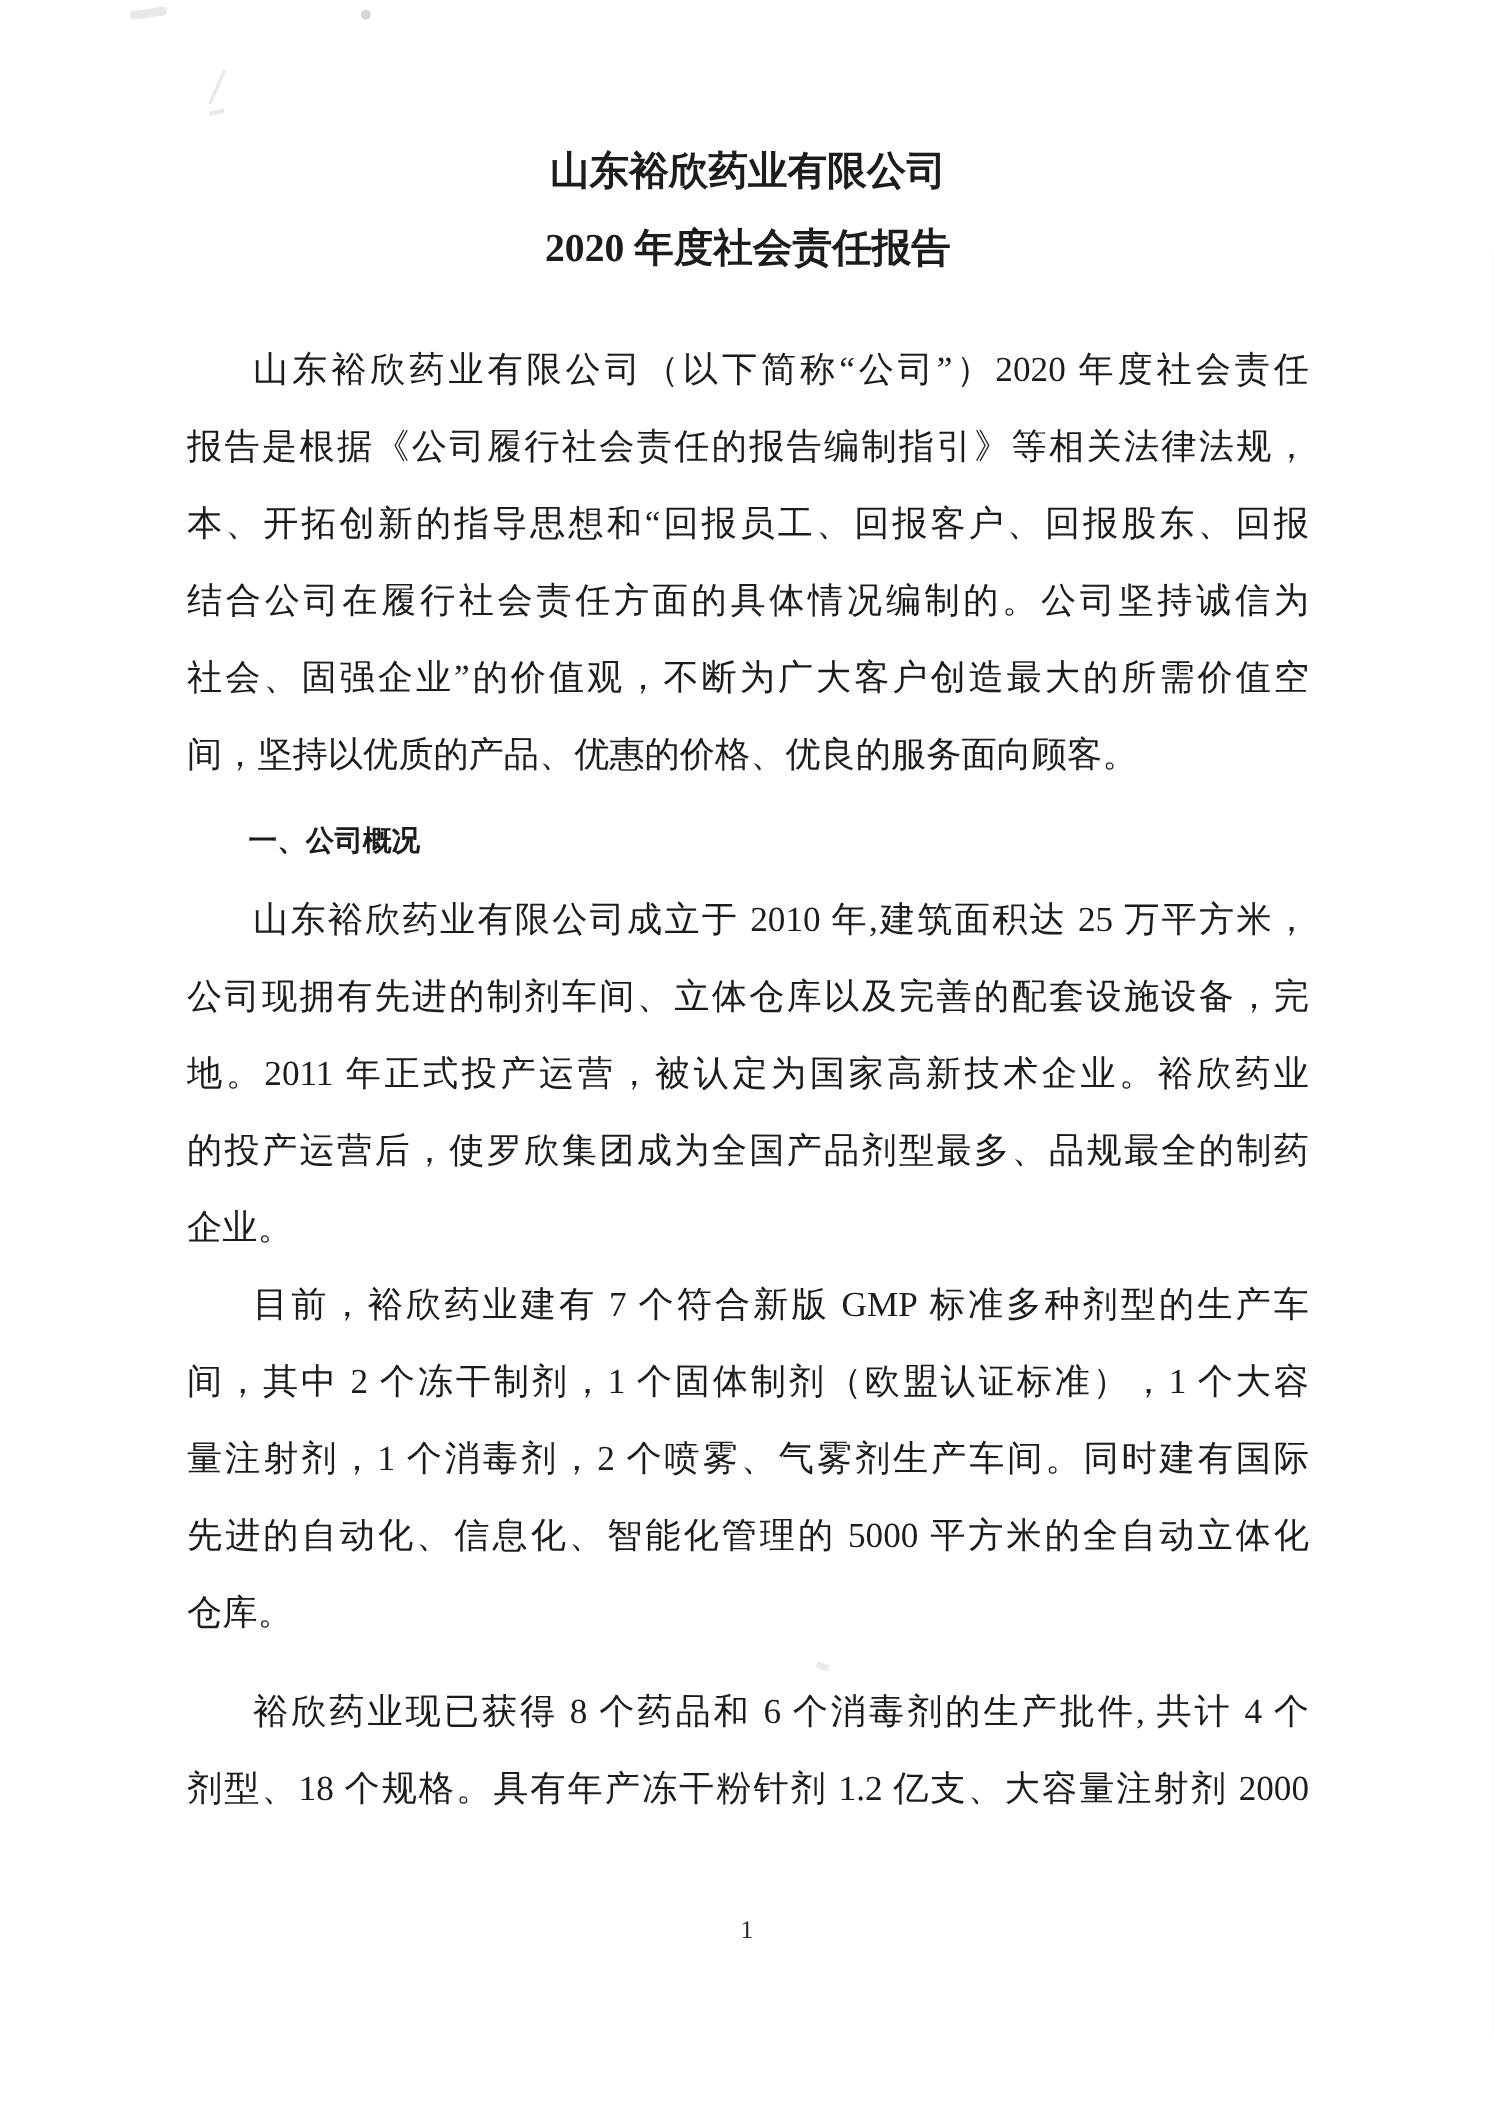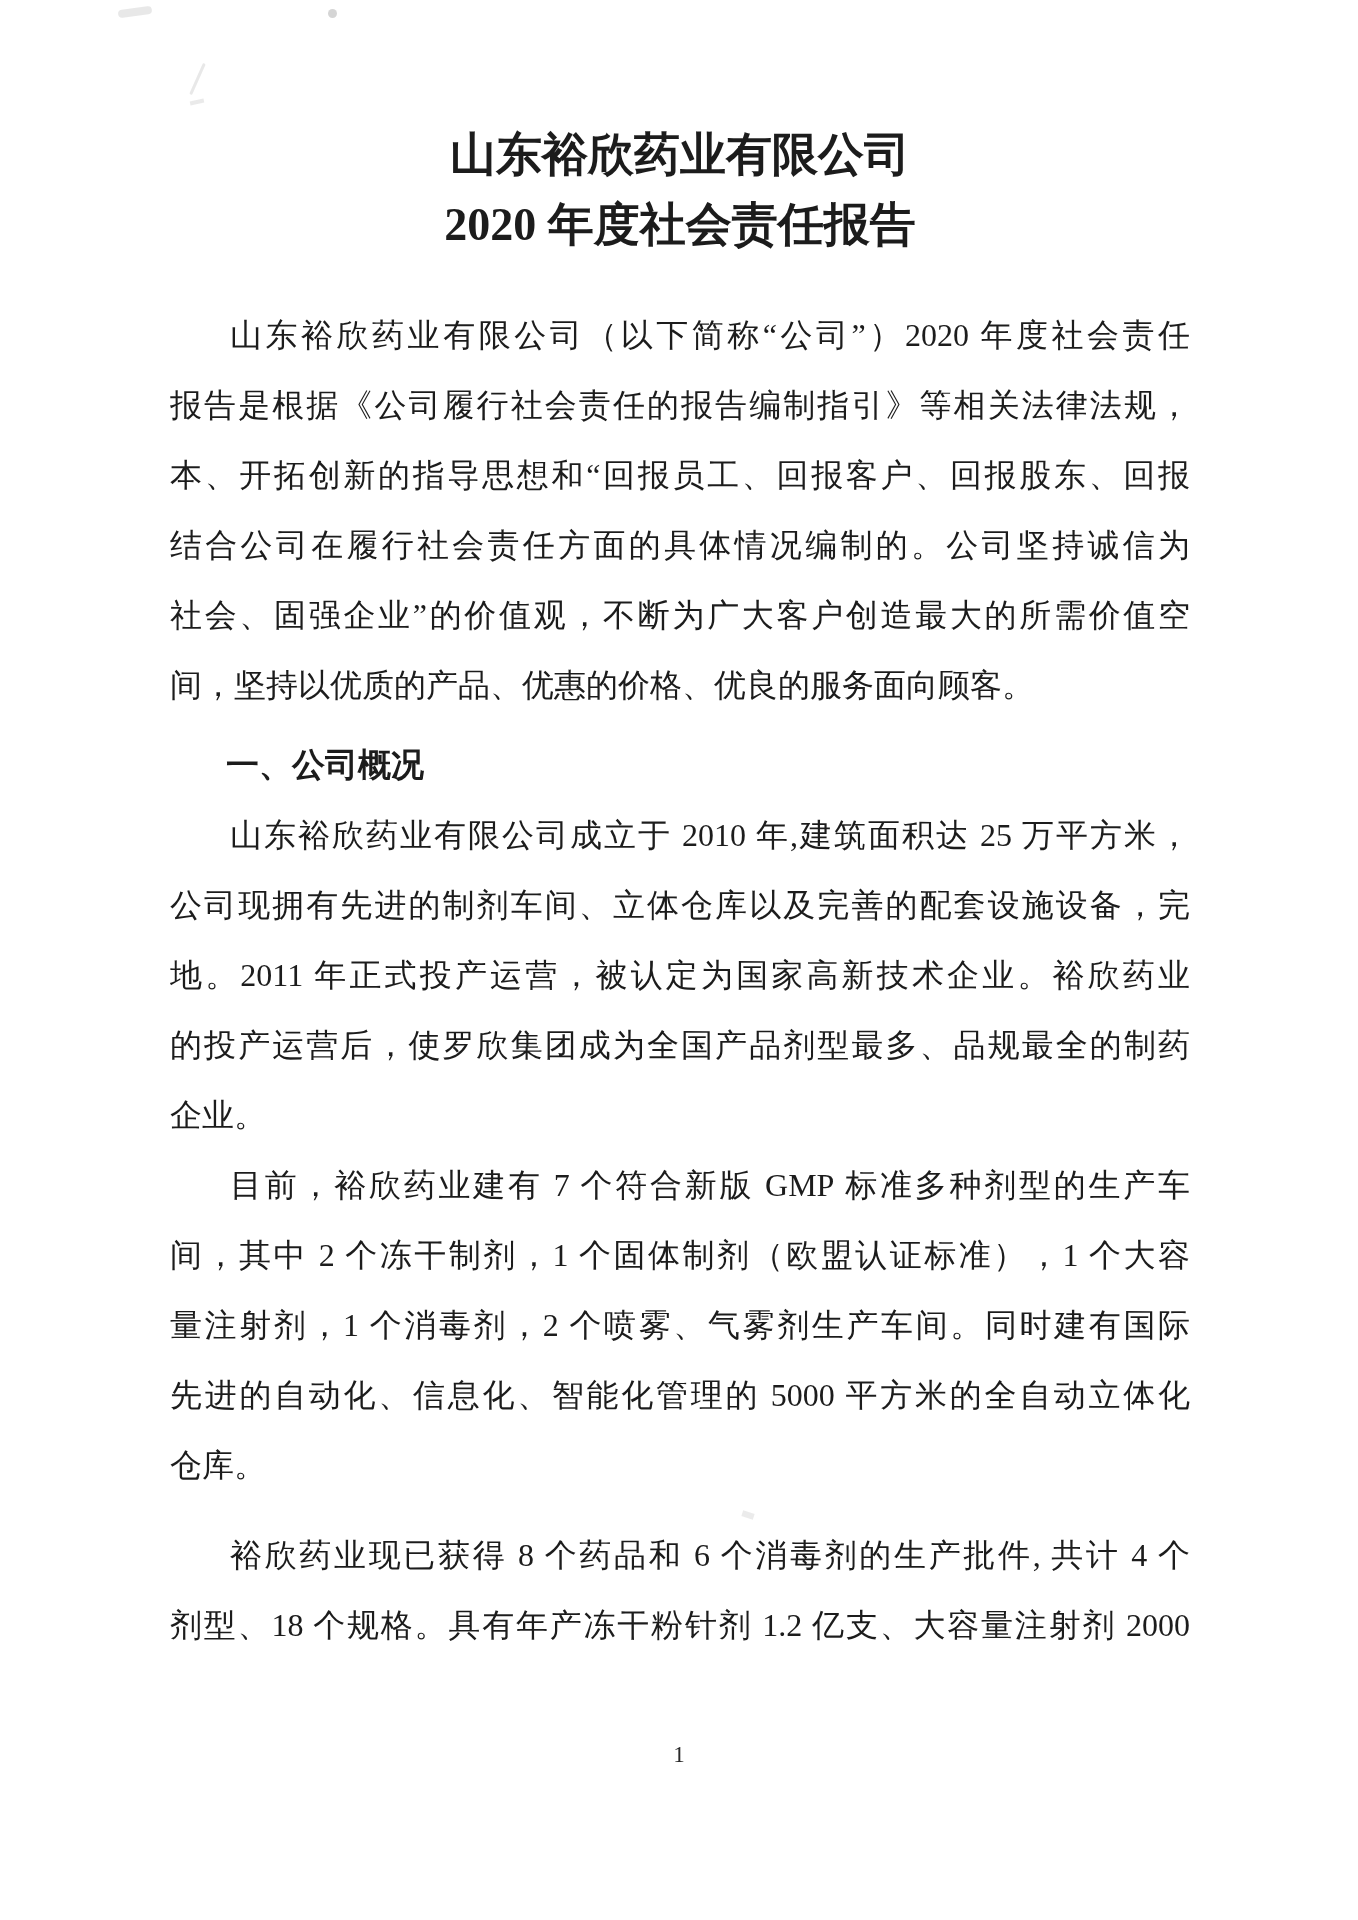--- a/index.html
+++ b/index.html
@@ -16,21 +16,21 @@
     color:#1c1c1c;
     overflow:hidden;
   }
   .content{
     position:absolute;
     top:120px;
     left:170px;
     width:1020px;
   }
   .title-line{
-    font-size:46px;
+    font-size:36px;
     font-weight:bold;
     text-align:center;
     line-height:70px;
     white-space:nowrap;
   }
   .doc-body{
     margin-top:40px;
     font-size:32px;
   }
   .line{
@@ -43,21 +43,21 @@
     text-align-last:justify;
     text-justify:inter-character;
     white-space:normal;
     overflow:hidden;
   }
   .indent{
     text-indent:60px;
   }
   .heading{
     font-weight:bold;
-    font-size:33px;
+    font-size:26px;
     line-height:70px;
     height:70px;
     margin-top:10px;
     text-indent:56px;
   }
   .p4{
     margin-top:20px;
   }
   .lat{
     font-weight:normal;

